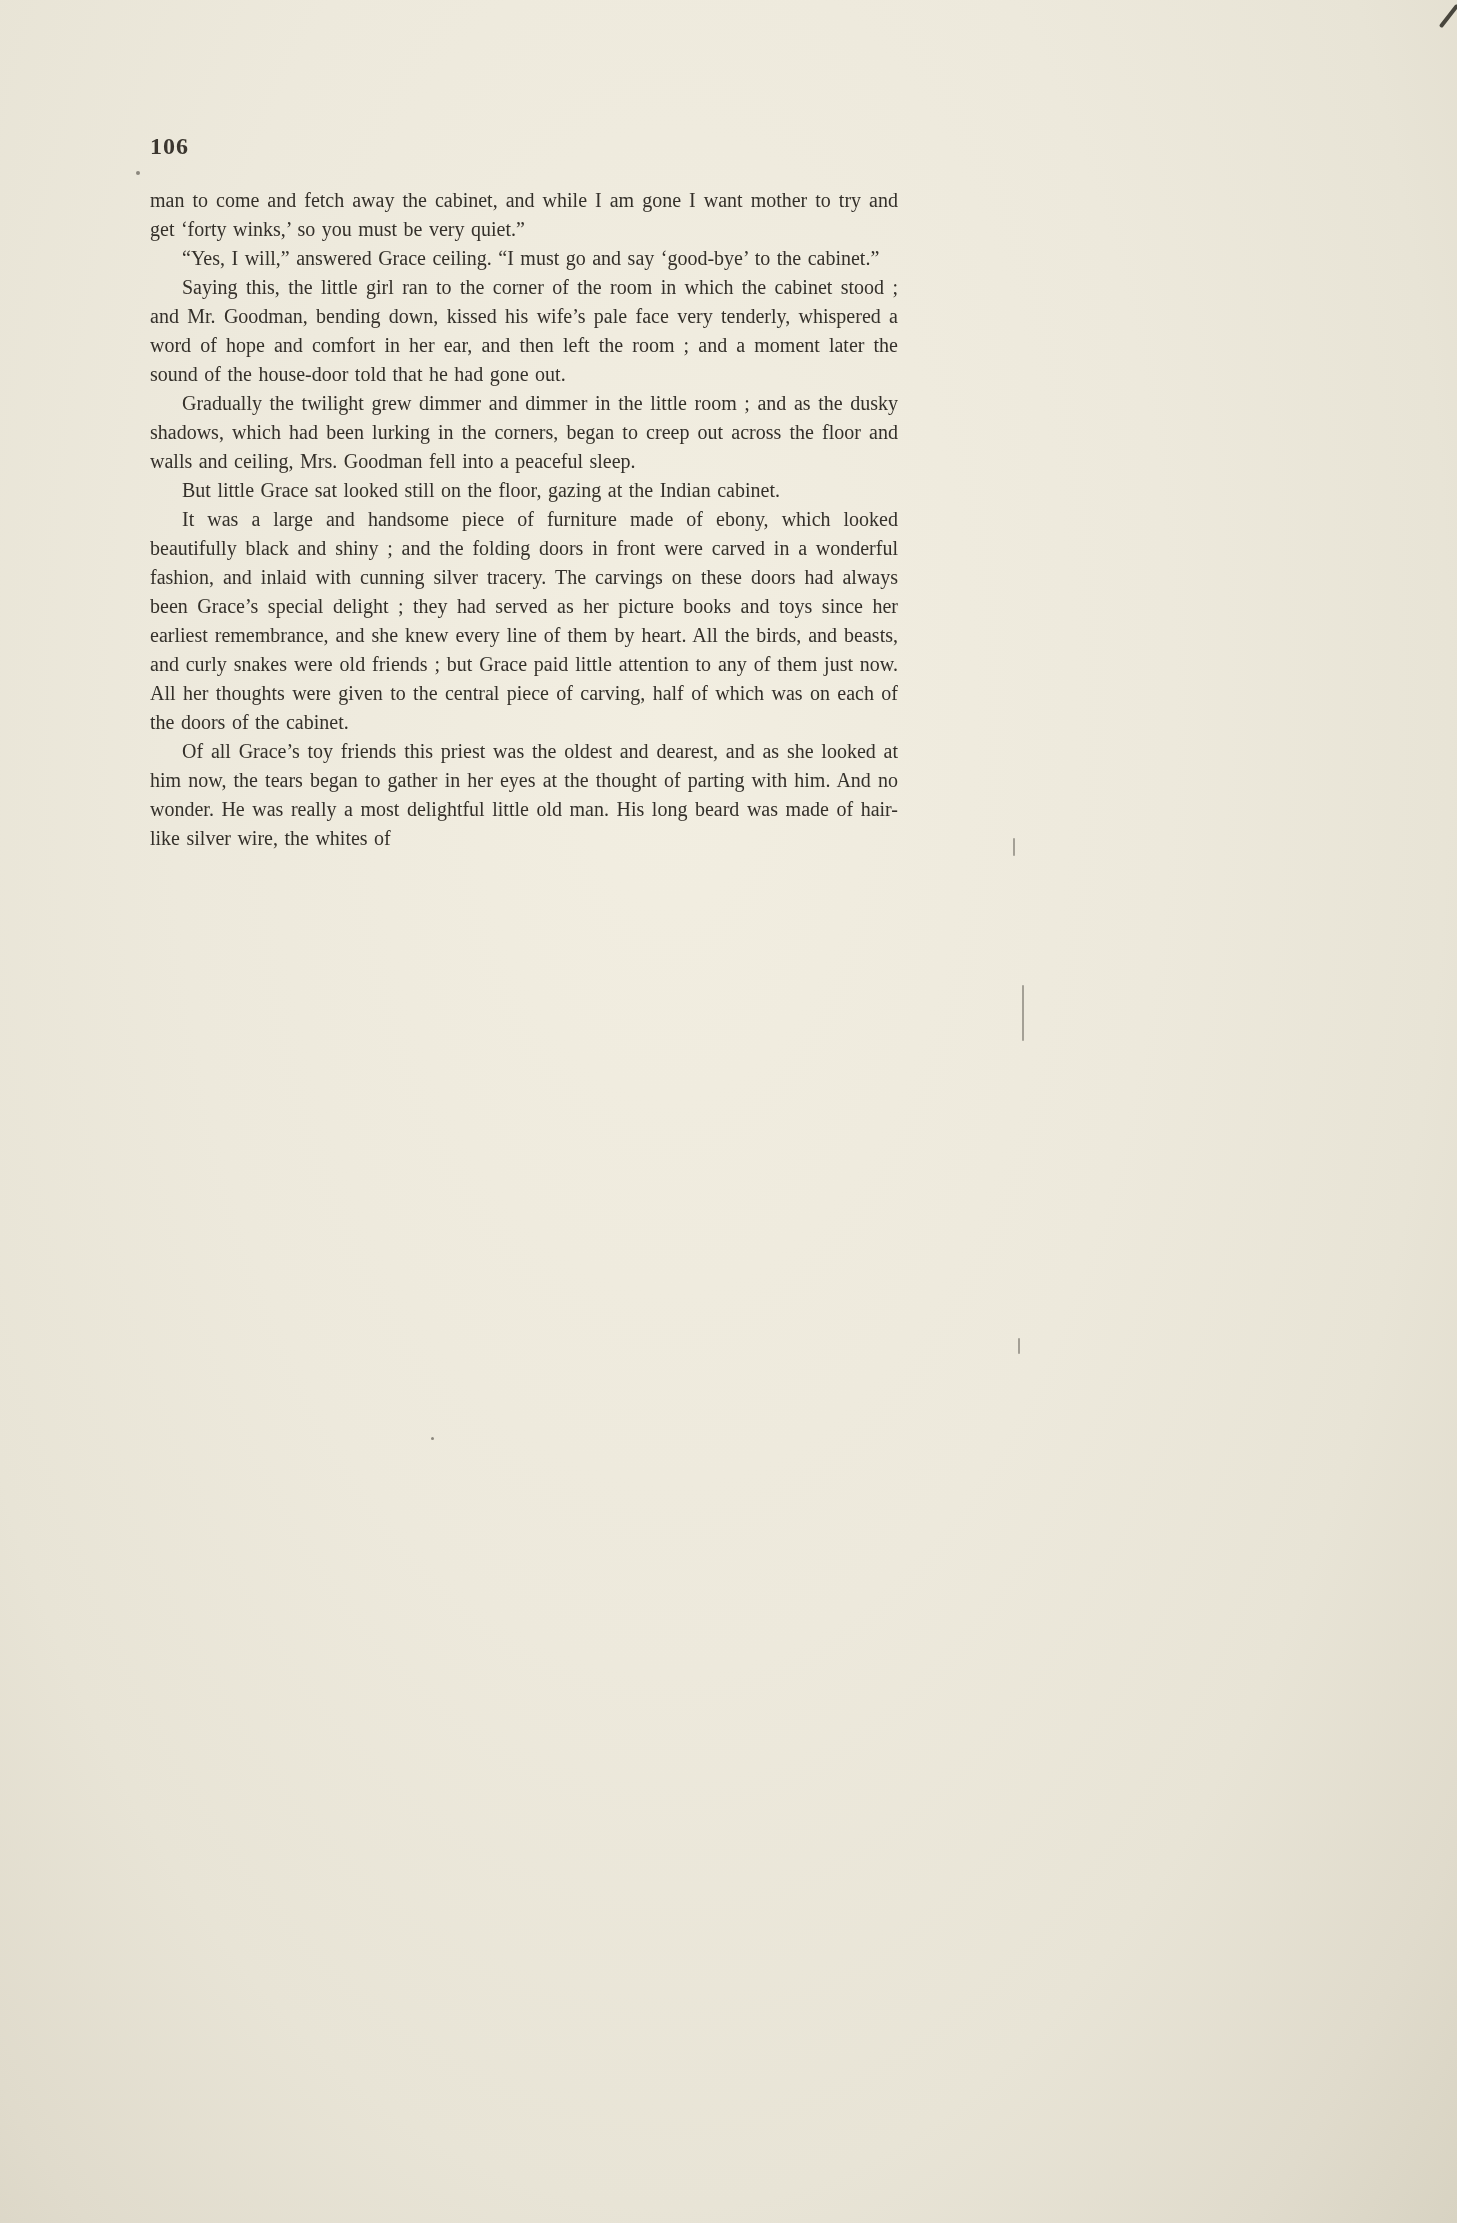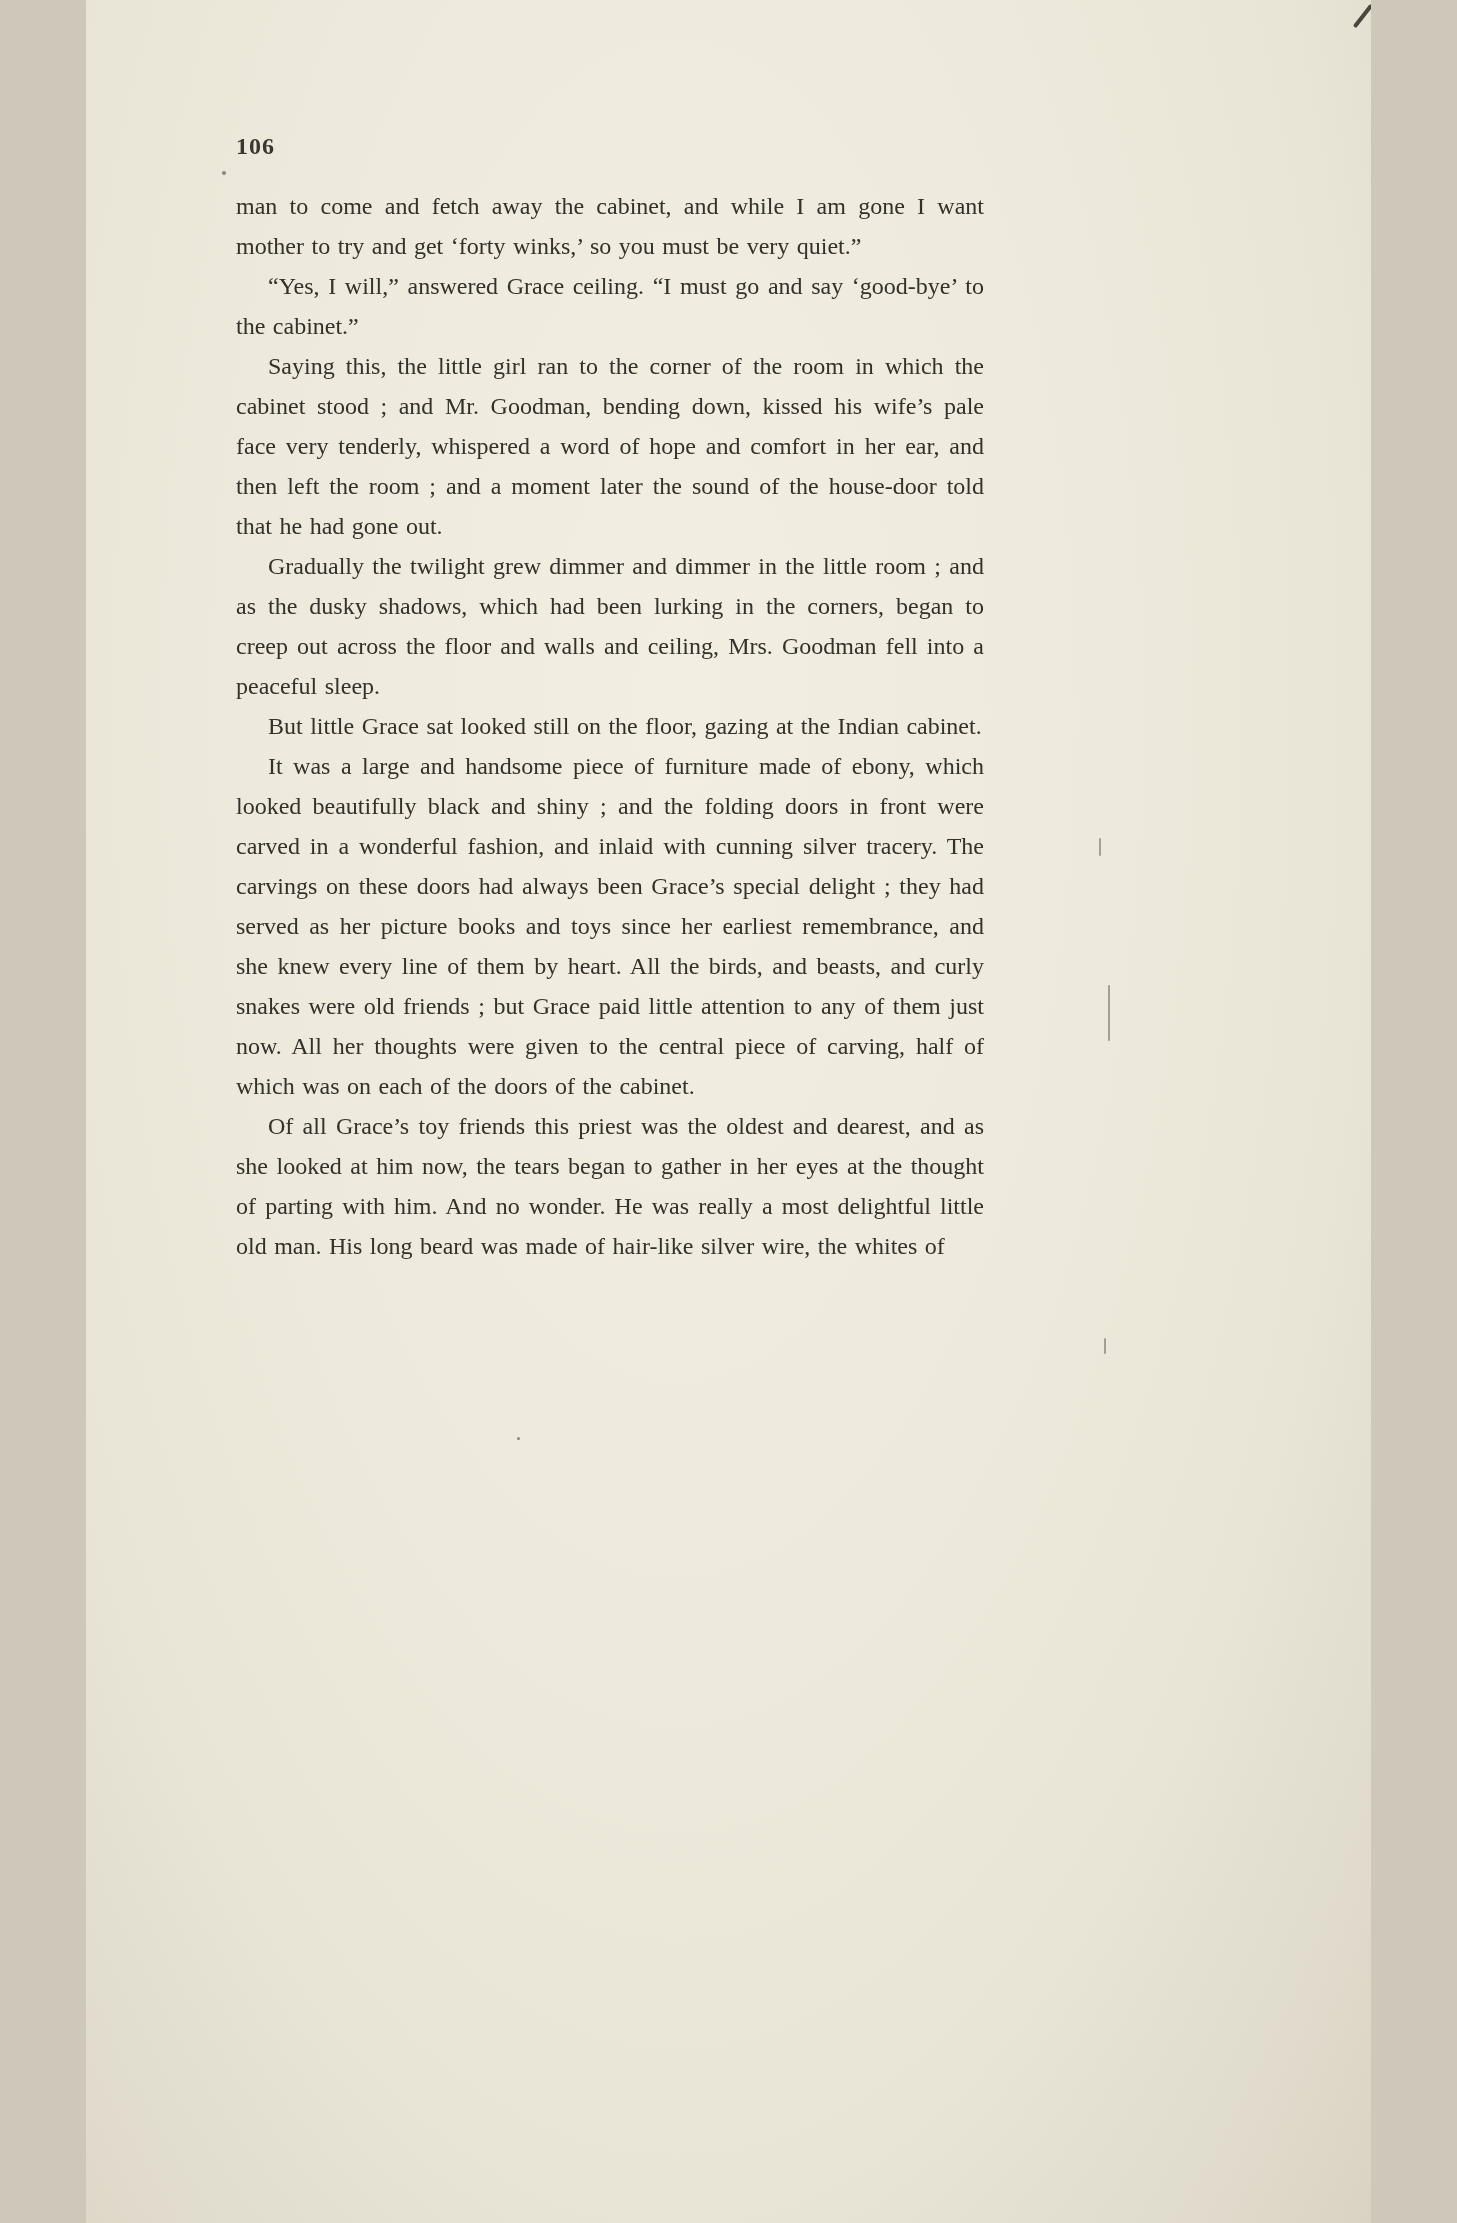--- a/index.html
+++ b/index.html
@@ -2,21 +2,21 @@
 <html><head>
 <meta charset="utf-8">
 <style>
   html, body {
     margin: 0;
     padding: 0;
     background: #cdc8ba;
   }
   .page {
     position: relative;
-    width: 1285px;
+    width: 1457px;
     height: 2223px;
     margin: 0 auto;
     background: radial-gradient(ellipse at 46% 32%,
       #f2eee1 0%, #ede9dc 45%, #e8e4d6 70%, #e0dbcc 88%, #d8d3c2 100%);
     font-family: "Liberation Serif", "DejaVu Serif", serif;
     color: #35312b;
     overflow: hidden;
   }
   .header {
     position: absolute;
@@ -41,22 +41,22 @@
     font-weight: bold;
     font-size: 27px;
     letter-spacing: 3px;
     color: #3b362f;
   }
   .text-block {
     position: absolute;
     top: 186px;
     left: 150px;
     width: 748px;
-    font-size: 24px;
-    line-height: 40px;
+    font-size: 20px;
+    line-height: 29px;
     word-spacing: 1.5px;
     text-align: justify;
     color: #34302a;
   }
   .para {
     margin: 0;
     text-indent: 32px;
   }
   .para.first {
     text-indent: 0;

